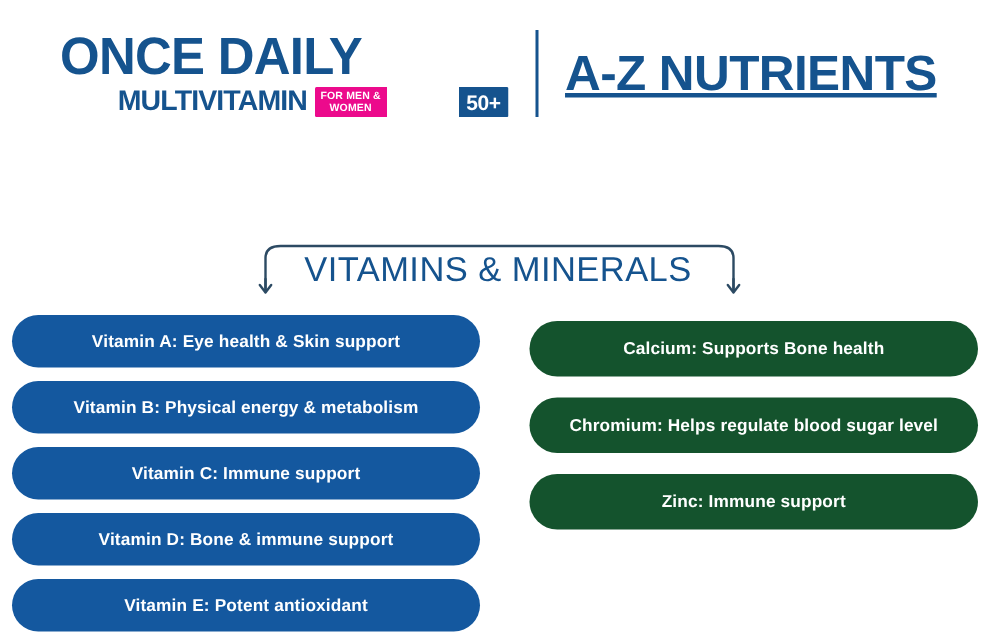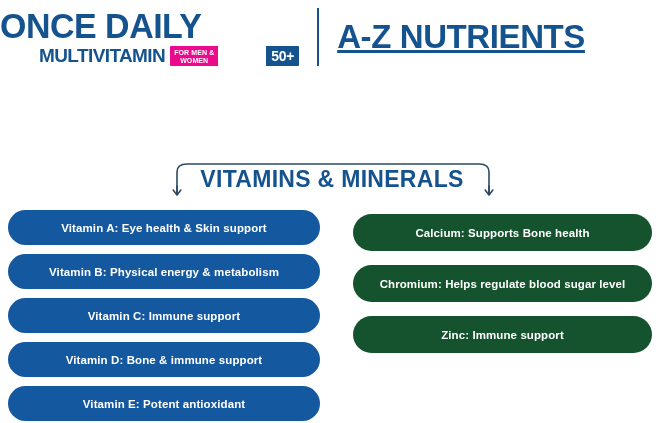--- a/index.html
+++ b/index.html
@@ -12,26 +12,26 @@
     background: #ffffff;
     font-family: "Liberation Sans", sans-serif;
     overflow: hidden;
     position: relative;
   }
 
   
   .header {
     position: absolute;
     left: 0;
-    top: 0;
+    top: 12px;
     width: 664px;
     height: 96px;
     display: flex;
     align-items: flex-start;
-    justify-content: flex-start;
+    justify-content: center;
   }
   .header-inner {
     display: flex;
     align-items: center;
     gap: 0px;
     margin-top: 8px;
   }
   .brand-left {
     display: flex;
     flex-direction: column;
@@ -132,21 +132,21 @@
     top: 158px;
   }
   .section-heading-text {
     position: absolute;
     left: 0;
     top: 166px;
     width: 664px;
     text-align: center;
     font-size: 23px;
     line-height: 26px;
-    font-weight: bold;
+    font-weight: normal;
     color: #15538E;
     letter-spacing: 0.3px;
   }
 
   
   .columns {
     position: absolute;
     left: 0;
     top: 210px;
     width: 536px;

